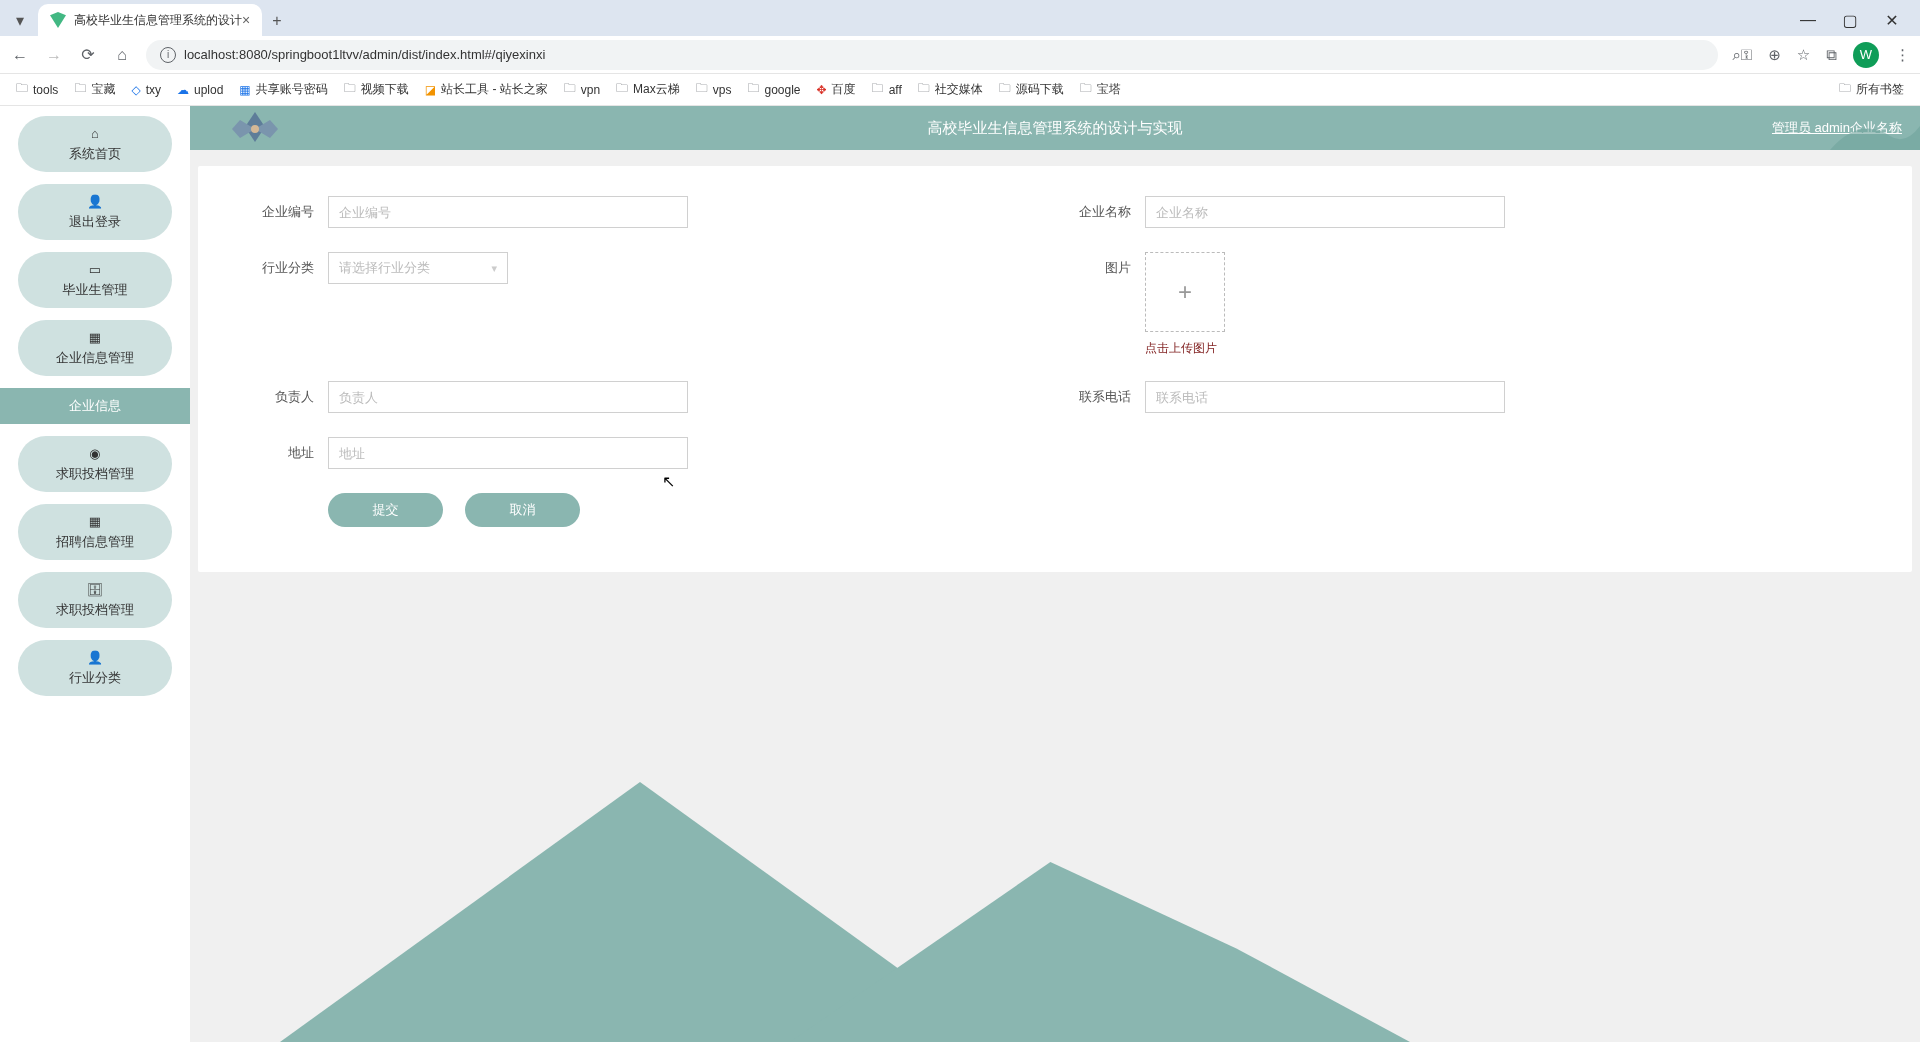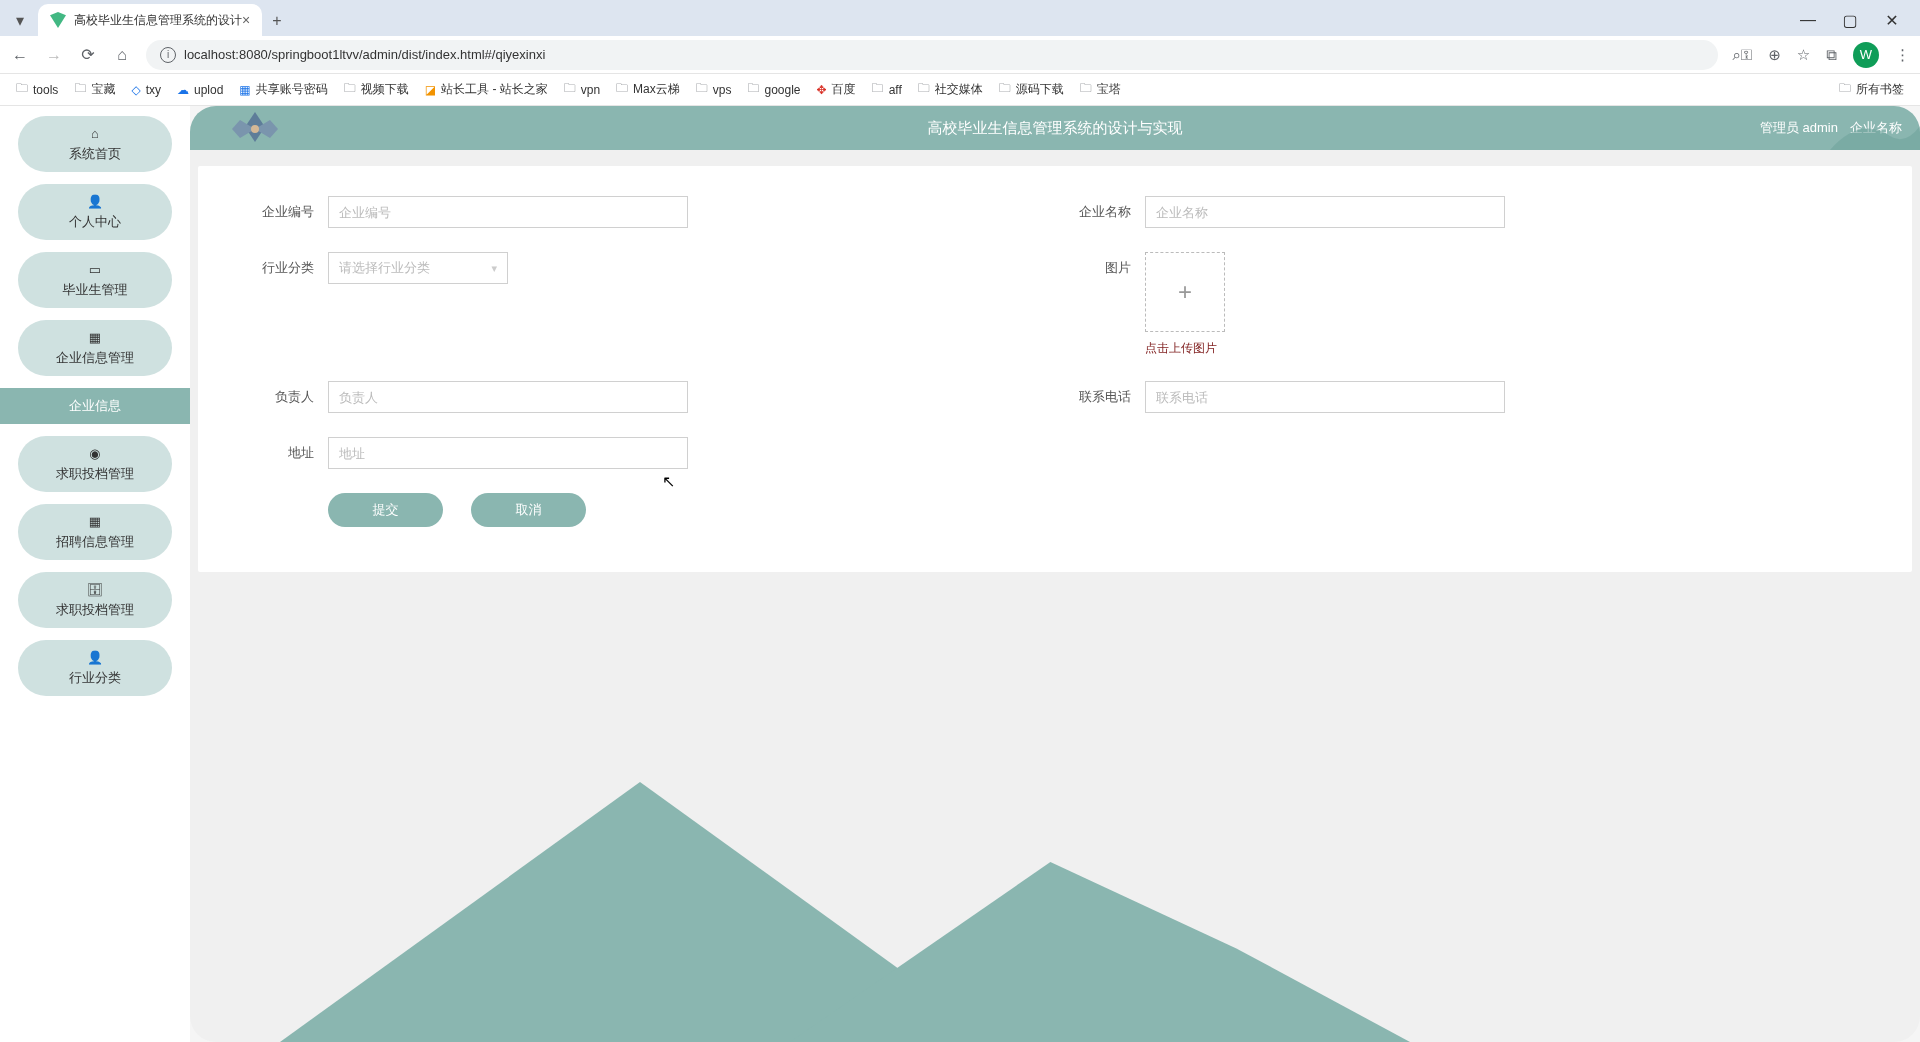--- a/index.html
+++ b/index.html
@@ -33,41 +33,41 @@
 .bkm .icon-red { color: #d93025; }
 .bkm-right { margin-left: auto; }
 
 
 .app { display: flex; height: calc(1042px - 36px - 38px - 32px); }
 .sidebar { width: 190px; padding: 10px 18px; display: flex; flex-direction: column; gap: 12px; background: #fff; }
 .side-item { background: #cfe1e0; border-radius: 28px; height: 56px; display: flex; flex-direction: column; align-items: center; justify-content: center; color: #333; font-size: 13px; cursor: pointer; }
 .side-item .ic { font-size: 13px; margin-bottom: 4px; }
 .side-sub { background: #8ab6b0; border-radius: 0; height: 36px; display: flex; align-items: center; justify-content: center; color: #fff; font-size: 13px; cursor: pointer; margin: 0 -18px; }
 
-.main { flex: 1; background: #f0f0f0; position: relative; overflow: hidden; border-radius: 26px; }
+.main { flex: 1; background: #f0f0f0; position: relative; overflow: hidden; }
 .header { height: 44px; background: #8ab6b0; color: #fff; display: flex; align-items: center; justify-content: center; font-size: 15px; position: relative; }
 .header-deco { position: absolute; left: 30px; top: -4px; width: 70px; height: 54px; }
-.header-right { position: absolute; right: 18px; font-size: 13px; display: flex; gap: 12px; }
+.header-right { position: absolute; right: 18px; font-size: 13px; display: flex; gap: 0; text-decoration: underline; }
 .header-deco-r { position:absolute; right:0; top:0; width:90px; height:44px; overflow:hidden; }
 
 .breadcrumb { background: #fff; margin: 8px 8px 0 8px; padding: 10px 16px; font-size: 13px; color: #999; border-radius: 2px; }
 .breadcrumb .sep { margin: 0 6px; color: #bbb; }
 .breadcrumb .current { color: #333; }
 
 .form-card { background: #fff; margin: 16px 8px 0 8px; padding: 30px 40px 45px 40px; border-radius: 2px; }
 .form-row { display: flex; }
 .form-col { flex: 1; display: flex; align-items: flex-start; margin-bottom: 24px; }
 .form-label { width: 90px; text-align: right; padding-right: 14px; font-size: 13px; color: #555; padding-top: 7px; }
 .form-input { width: 360px; height: 32px; border: 1px solid #d0d0d0; padding: 0 10px; font-size: 13px; outline: none; }
 .form-input::placeholder { color: #bbb; }
 .form-select { width: 180px; height: 32px; border: 1px solid #d0d0d0; padding: 0 10px; font-size: 13px; color: #bbb; display: flex; align-items: center; justify-content: space-between; cursor: pointer; }
 .form-select .arrow { color: #ccc; font-size: 11px; }
 .upload-box { width: 80px; height: 80px; border: 1px dashed #bbb; display: flex; align-items: center; justify-content: center; font-size: 24px; color: #999; cursor: pointer; }
 .upload-hint { font-size: 12px; color: #7f1d1d; margin-top: 8px; }
-.btn-row { display: flex; gap: 28px; padding-left: 90px; }
+.btn-row { display: flex; gap: 22px; padding-left: 90px; }
 .btn { width: 115px; height: 34px; border: none; border-radius: 17px; background: #8ab6b0; color: #fff; font-size: 13px; cursor: pointer; }
 
 .mountains { position: absolute; bottom: 0; left: 0; right: 0; height: 280px; }
 .mtn1 { position: absolute; bottom: 0; left: 90px; width: 720px; height: 260px; background: #8ab6b0; clip-path: polygon(50% 0, 100% 100%, 0 100%); }
 .mtn2 { position: absolute; bottom: 0; left: 600px; width: 620px; height: 180px; background: #8ab6b0; clip-path: polygon(42% 0, 72% 48%, 100% 100%, 0 100%); }
 
 .cursor { position: absolute; left: 472px; top: 366px; font-size: 16px; pointer-events: none; }
 </style>
 </head>
 <body>
@@ -178,21 +178,21 @@
 </div>
 
 <div class="app">
   <div class="sidebar">
     <div class="side-item">
         <span class="ic">⌂</span>
         <span>系统首页</span>
       </div>
     <div class="side-item">
         <span class="ic">👤</span>
-        <span>个人中心</span>
+        <span>退出登录</span>
       </div>
     <div class="side-item">
         <span class="ic">▭</span>
         <span>毕业生管理</span>
       </div>
     <div class="side-item">
         <span class="ic">▦</span>
         <span>企业信息管理</span>
       </div>
     <div class="side-sub">

